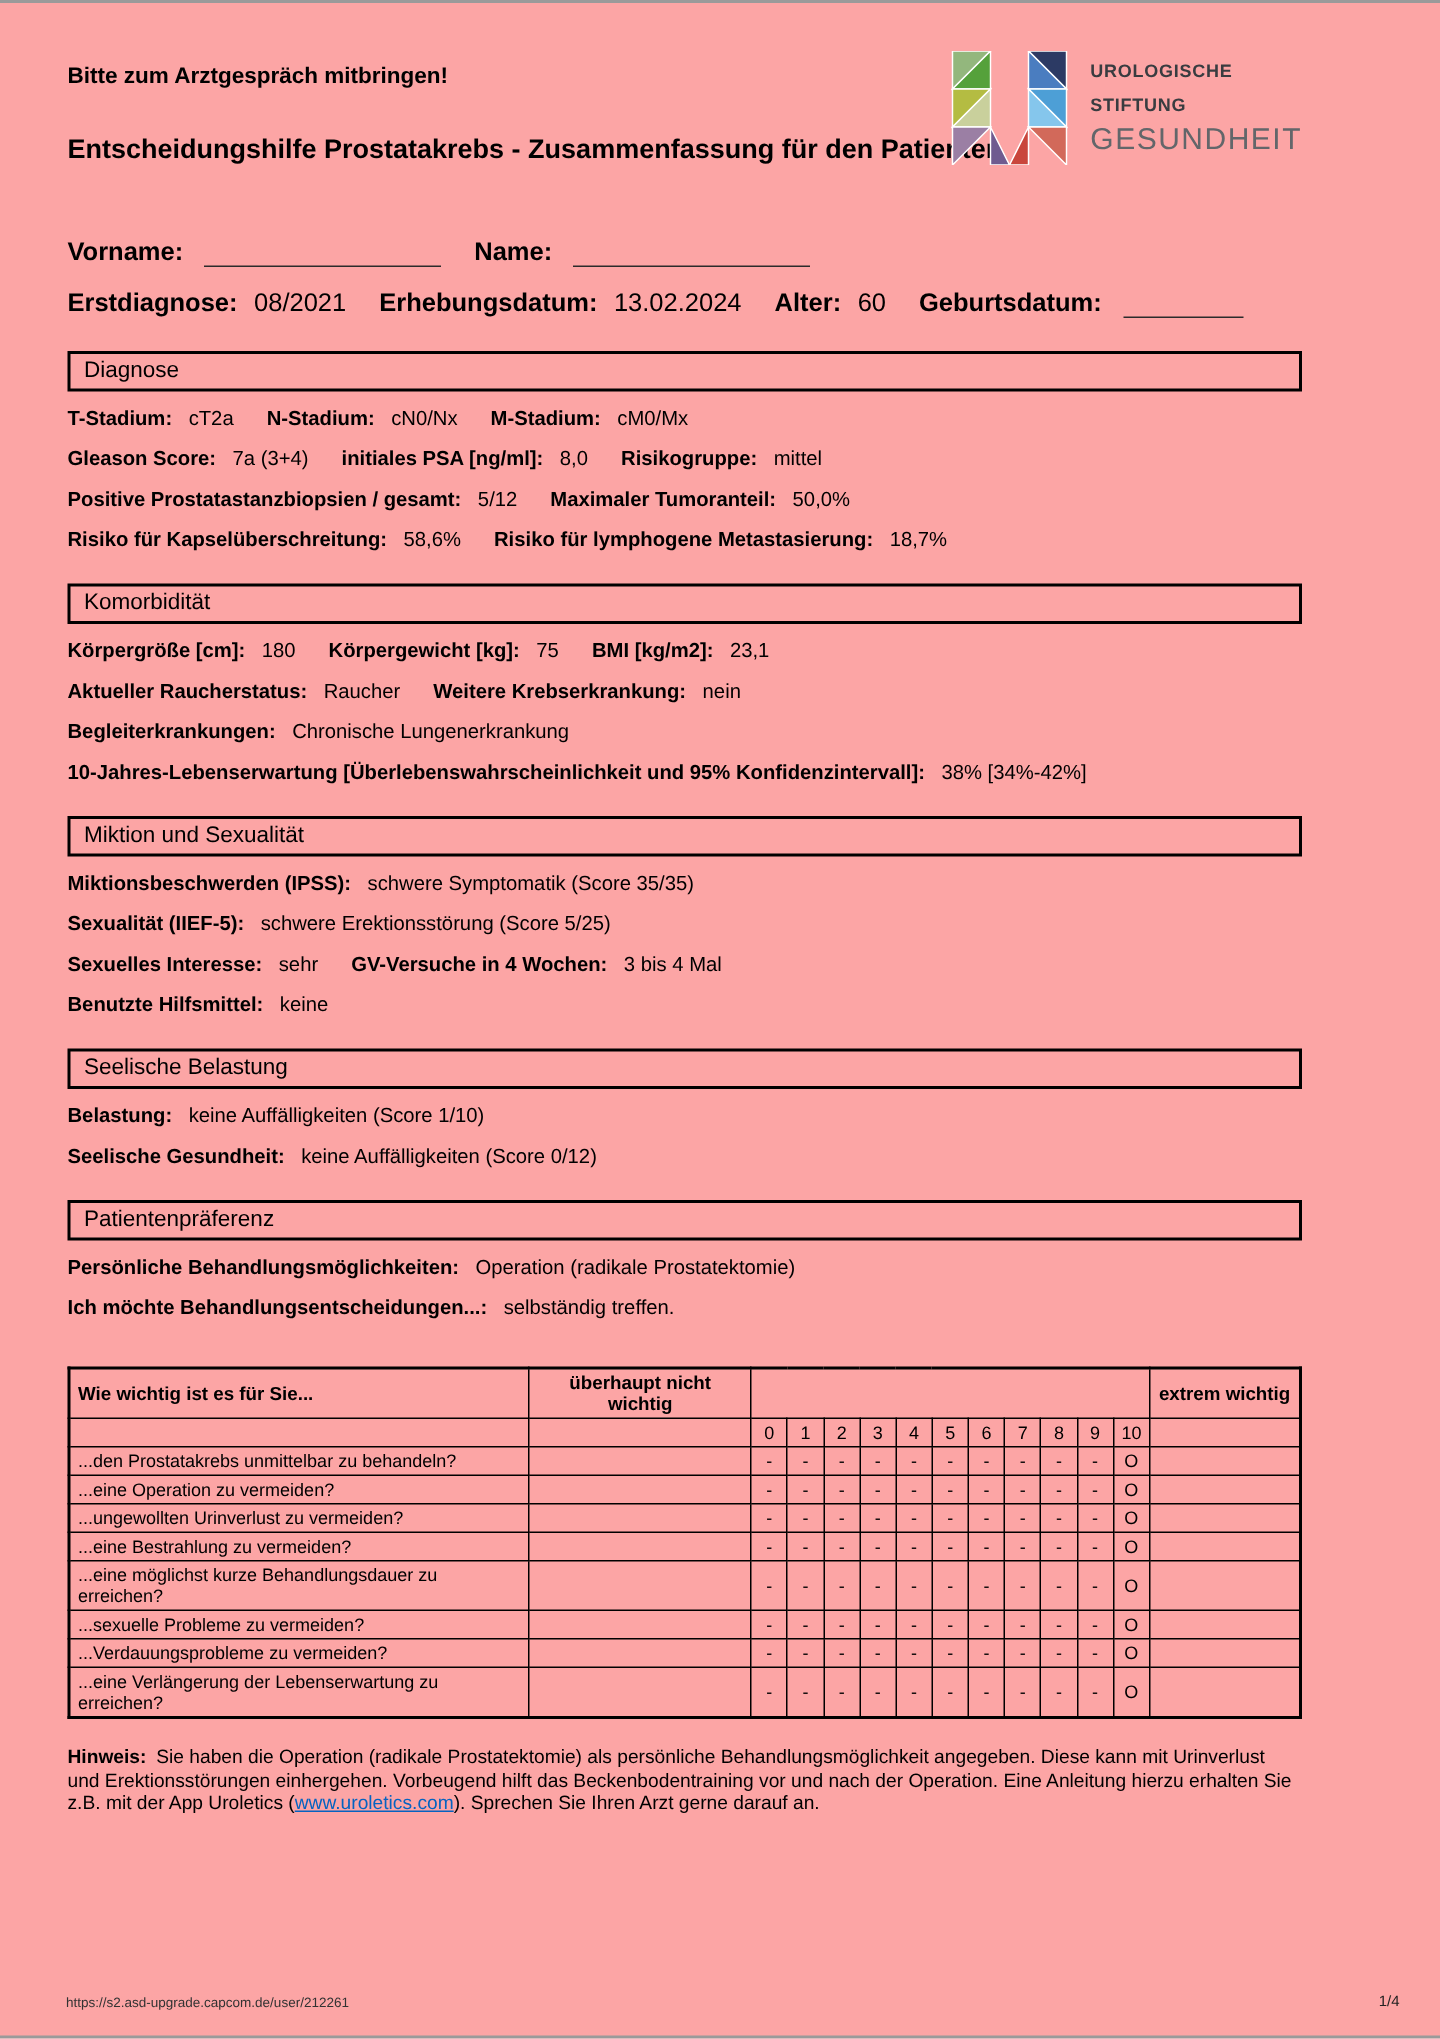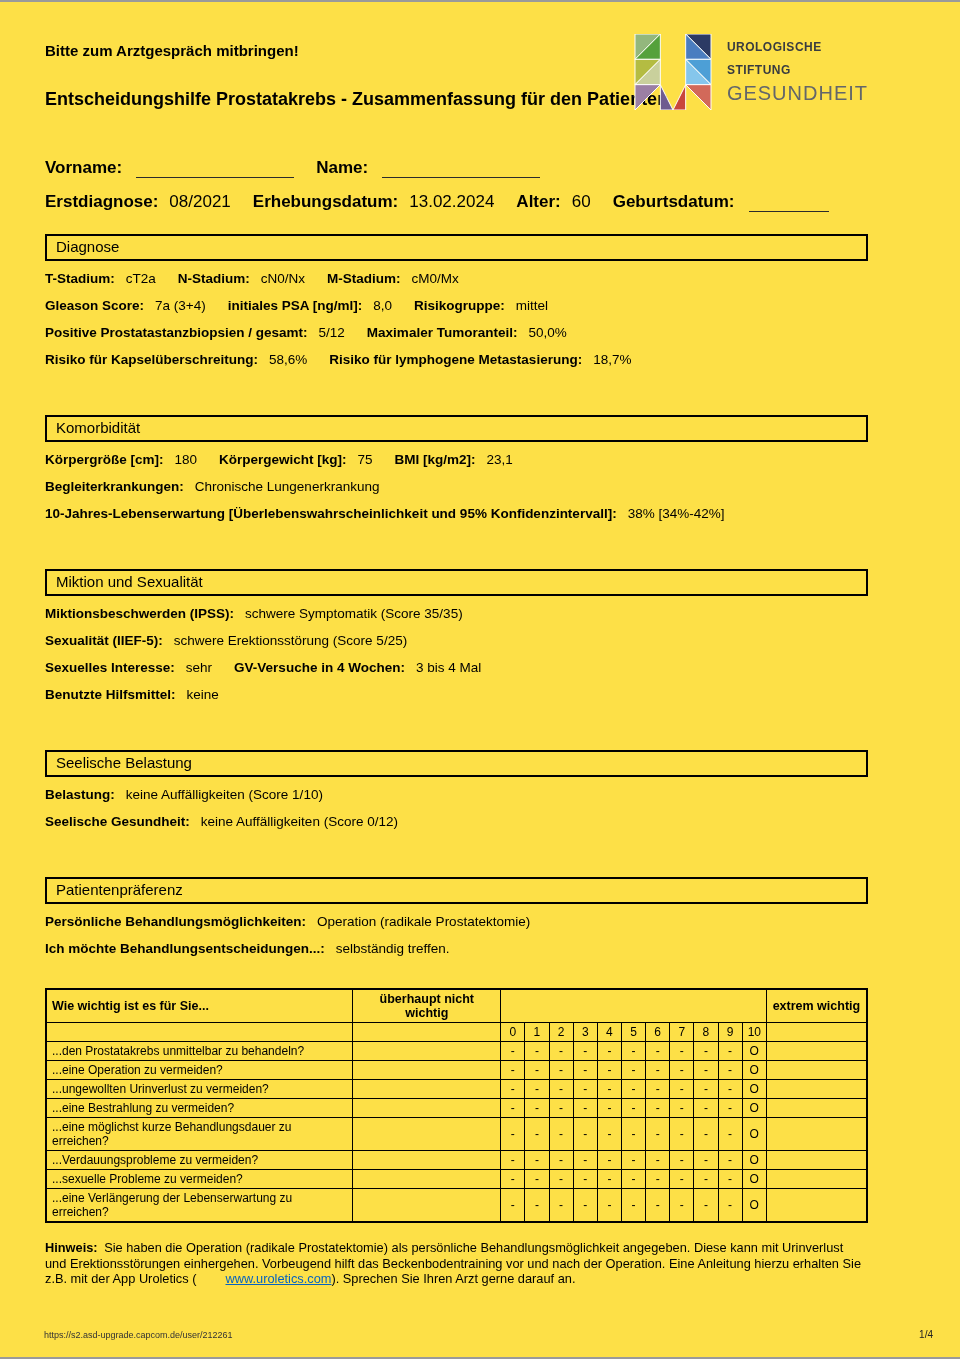--- a/index.html
+++ b/index.html
@@ -1,18 +1,18 @@
 <!DOCTYPE html>
 <html><head>
 <meta charset="utf-8">
 <style>
   html,body { margin:0; padding:0; background:#e8e8e8; }
   .page {
     position:relative; width:960px; height:1359px; margin:0 auto;
-    background:#fde047; box-sizing:border-box;
+    background:#fca5a5; box-sizing:border-box;
     border-top:2px solid #9a9a9a; border-bottom:2px solid #9a9a9a;
     font-family:"Liberation Sans", sans-serif; color:#000;
     overflow:hidden;
   }
   .content { margin-left:45px; width:823px; }
 
   
   .header { position:relative; height:106px; margin-top:36px; }
   .bring-note { position:absolute; left:0; top:4px; font-size:15px; font-weight:700; }
   .doc-title  { position:absolute; left:0; top:51px; font-size:18px; font-weight:700; }
@@ -24,21 +24,21 @@
   
   .patient-row { display:flex; align-items:flex-end; font-size:17px; margin-top:14px; }
   .lbl { font-weight:700; }
   .val { font-weight:400; margin-left:11px; }
   .blank { display:inline-block; border-bottom:1.5px solid #2b2b2b; height:15px; }
   .blank-wide { width:158px; margin-left:14px; margin-right:22px; }
   .blank-small { width:80px; margin-left:14px; }
   .gap { margin-left:22px; }
 
   
-  .section-block { margin-top:42px; }
+  .section-block { margin-top:16px; }
   .section-block:first-child { margin-top:22px; }
   .section-box {
     border:2px solid #000; font-size:15px; font-weight:400;
     padding:2px 9px 4px; box-sizing:border-box; margin-bottom:4px;
   }
   .pair-row { display:flex; align-items:center; height:27px; font-size:13.5px; white-space:nowrap; }
   .pair { margin-right:22px; }
 
   
   table.pref { border-collapse:collapse; border:2px solid #000; width:823px; margin-top:26px; table-layout:fixed; font-size:12px; }
@@ -47,21 +47,21 @@
   th.q-head { text-align:left; }
   th.mid-head, th.right-head { text-align:center; }
   td.scale-num { text-align:center; height:18px; padding:1px 0; }
   td.mark { text-align:center; padding:1px 0; }
   td.q-cell { text-align:left; height:19px; }
   td.empty-cell { }
 
   
   .hinweis { margin-top:17px; width:823px; font-size:12.8px; line-height:15.6px; }
   .hinweis .lbl { margin-right:3px; }
-  a.link { color:#0563c1; text-decoration:underline; cursor:pointer;padding-left:29px; }
+  a.link { color:#0563c1; text-decoration:underline; cursor:pointer; }
 
   
   .footer-url  { position:absolute; left:28px;  bottom:17px; font-size:9px;  color:#333;padding-left:16px; }
   .footer-page { position:absolute; right:27px; bottom:17px; font-size:10px; color:#222; }
 </style>
 </head>
 <body>
 
 <div class="page">
   <div class="content">
@@ -134,20 +134,24 @@
           </div>
         </div>
         <div class="section-block">
           <div class="section-box">Komorbidität</div>
           <div class="pair-row">
             <span class="pair"><span class="lbl">Körpergröße [cm]:</span><span class="val">180</span></span>
             <span class="pair"><span class="lbl">Körpergewicht [kg]:</span><span class="val">75</span></span>
             <span class="pair"><span class="lbl">BMI [kg/m2]:</span><span class="val">23,1</span></span>
           </div>
           <div class="pair-row">
+            <span class="pair"><span class="lbl">Aktueller Raucherstatus:</span><span class="val">Raucher</span></span>
+            <span class="pair"><span class="lbl">Weitere Krebserkrankung:</span><span class="val">nein</span></span>
+          </div>
+          <div class="pair-row">
             <span class="pair"><span class="lbl">Begleiterkrankungen:</span><span class="val">Chronische Lungenerkrankung</span></span>
           </div>
           <div class="pair-row">
             <span class="pair"><span class="lbl">10-Jahres-Lebenserwartung [Überlebenswahrscheinlichkeit und 95% Konfidenzintervall]:</span><span class="val">38% [34%-42%]</span></span>
           </div>
         </div>
         <div class="section-block">
           <div class="section-box">Miktion und Sexualität</div>
           <div class="pair-row">
             <span class="pair"><span class="lbl">Miktionsbeschwerden (IPSS):</span><span class="val">schwere Symptomatik (Score 35/35)</span></span>
@@ -299,37 +303,37 @@
             <td class="mark">-</td>
             <td class="mark">-</td>
             <td class="mark">-</td>
             <td class="mark">-</td>
             <td class="mark">-</td>
             <td class="mark">-</td>
             <td class="mark">O</td>
             <td class="empty-cell"></td>
           </tr>
           <tr>
+            <td class="q-cell">...sexuelle Probleme zu vermeiden?</td>
+            <td class="empty-cell"></td>
+            <td class="mark">-</td>
+            <td class="mark">-</td>
+            <td class="mark">-</td>
+            <td class="mark">-</td>
+            <td class="mark">-</td>
+            <td class="mark">-</td>
+            <td class="mark">-</td>
+            <td class="mark">-</td>
+            <td class="mark">-</td>
+            <td class="mark">-</td>
+            <td class="mark">O</td>
+            <td class="empty-cell"></td>
+          </tr>
+          <tr>
             <td class="q-cell">...Verdauungsprobleme zu vermeiden?</td>
-            <td class="empty-cell"></td>
-            <td class="mark">-</td>
-            <td class="mark">-</td>
-            <td class="mark">-</td>
-            <td class="mark">-</td>
-            <td class="mark">-</td>
-            <td class="mark">-</td>
-            <td class="mark">-</td>
-            <td class="mark">-</td>
-            <td class="mark">-</td>
-            <td class="mark">-</td>
-            <td class="mark">O</td>
-            <td class="empty-cell"></td>
-          </tr>
-          <tr>
-            <td class="q-cell">...sexuelle Probleme zu vermeiden?</td>
             <td class="empty-cell"></td>
             <td class="mark">-</td>
             <td class="mark">-</td>
             <td class="mark">-</td>
             <td class="mark">-</td>
             <td class="mark">-</td>
             <td class="mark">-</td>
             <td class="mark">-</td>
             <td class="mark">-</td>
             <td class="mark">-</td>

